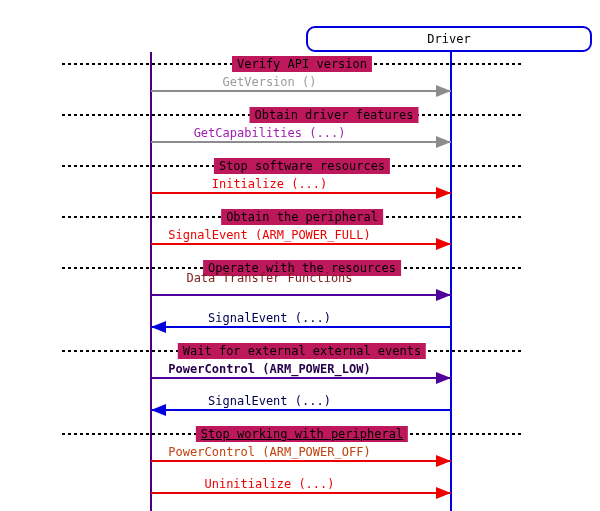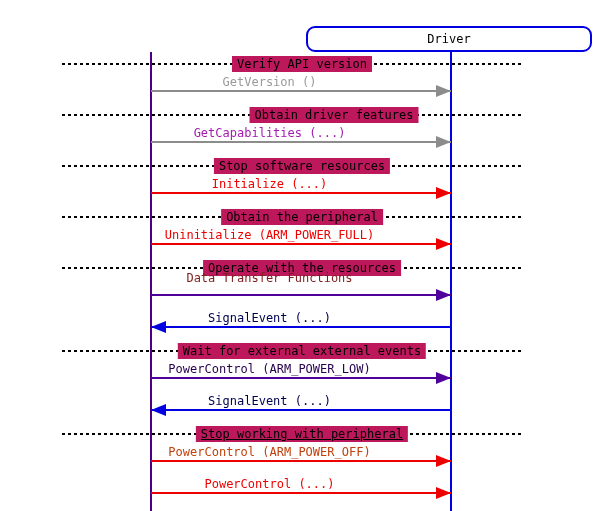--- a/index.html
+++ b/index.html
@@ -57,39 +57,39 @@
       <div class="msg-label" style="top: 126px; color: #a21caf;">GetCapabilities (...)</div>
       <div class="sep-line" style="top: 165px;"></div>
       <div class="sep-label" style="left: 302px; top: 158px;">Stop software resources</div>
       <div class="msg-line" style="top: 192px; background: rgb(238, 0, 0);"></div>
       <div class="head" style="top: 187px; left: 436px; border-left: 15px solid rgb(238, 0, 0);"></div>
       <div class="msg-label" style="top: 177px; color: rgb(238, 0, 0);">Initialize (...)</div>
       <div class="sep-line" style="top: 216px;"></div>
       <div class="sep-label" style="left: 302px; top: 209px;">Obtain the peripheral</div>
       <div class="msg-line" style="top: 243px; background: rgb(238, 0, 0);"></div>
       <div class="head" style="top: 238px; left: 436px; border-left: 15px solid rgb(238, 0, 0);"></div>
-      <div class="msg-label" style="top: 228px; color: rgb(238, 0, 0);">Uninitialize (ARM_POWER_FULL)</div>
+      <div class="msg-label" style="top: 228px; color: rgb(238, 0, 0);">SignalEvent (ARM_POWER_FULL)</div>
       <div class="sep-line" style="top: 267px;"></div>
       <div class="sep-label" style="left: 302px; top: 260px;">Operate with the resources</div>
       <div class="msg-line" style="top: 294px; background: rgb(80, 0, 155);"></div>
       <div class="head" style="top: 289px; left: 436px; border-left: 15px solid rgb(80, 0, 155);"></div>
       <div class="msg-label" style="top: 271px; color: #7f1d1d;">Data Transfer Functions</div>
       <div class="msg-line" style="top: 326px; background: rgb(0, 0, 224);"></div>
       <div class="head" style="top: 321px; left: 151px; border-right: 15px solid rgb(0, 0, 224);"></div>
       <div class="msg-label" style="top: 311px; color: rgb(0, 0, 80);">SignalEvent (...)</div>
       <div class="sep-line" style="top: 350px;"></div>
       <div class="sep-label" style="left: 302px; top: 343px;">Wait for external external events</div>
       <div class="msg-line" style="top: 377px; background: rgb(80, 0, 155);"></div>
       <div class="head" style="top: 372px; left: 436px; border-left: 15px solid rgb(80, 0, 155);"></div>
-      <div class="msg-label" style="top: 362px; color: rgb(38, 0, 77);">PowerControl (ARM_POWER_LOW)</div>
+      <div class="msg-label" style="top: 362px; color: rgb(38, 0, 77); font-weight: bold;">PowerControl (ARM_POWER_LOW)</div>
       <div class="msg-line" style="top: 409px; background: rgb(0, 0, 224);"></div>
       <div class="head" style="top: 404px; left: 151px; border-right: 15px solid rgb(0, 0, 224);"></div>
       <div class="msg-label" style="top: 394px; color: rgb(0, 0, 80);">SignalEvent (...)</div>
       <div class="sep-line" style="top: 433px;"></div>
       <div class="sep-label" style="left: 302px; top: 426px; text-decoration: underline;">Stop working with peripheral</div>
       <div class="msg-line" style="top: 460px; background: rgb(238, 0, 0);"></div>
       <div class="head" style="top: 455px; left: 436px; border-left: 15px solid rgb(238, 0, 0);"></div>
       <div class="msg-label" style="top: 445px; color: #c2410c;">PowerControl (ARM_POWER_OFF)</div>
       <div class="msg-line" style="top: 492px; background: rgb(238, 0, 0);"></div>
       <div class="head" style="top: 487px; left: 436px; border-left: 15px solid rgb(238, 0, 0);"></div>
-      <div class="msg-label" style="top: 477px; color: rgb(238, 0, 0);">PowerControl (...)</div>
+      <div class="msg-label" style="top: 477px; color: rgb(238, 0, 0);">Uninitialize (...)</div>
     </div>
 </div>
 
 </body></html>

